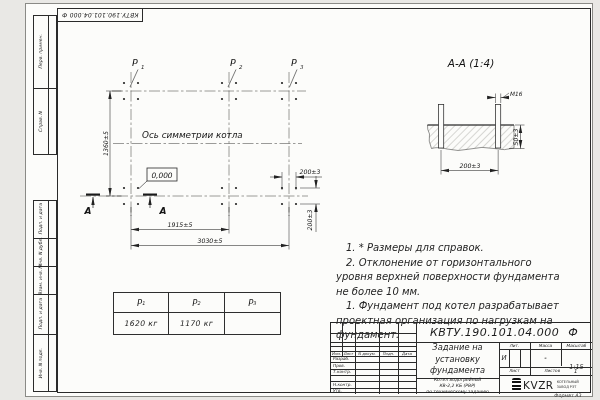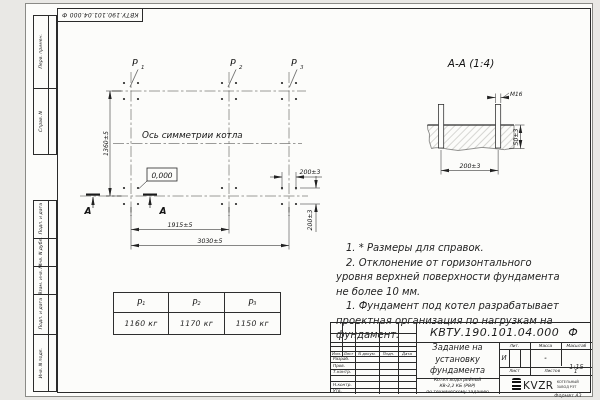--- a/index.html
+++ b/index.html
@@ -237,23 +237,22 @@
         <sub>1</sub>
       </div>
     <div class="c ph">
         <span>P</span>
         <sub>2</sub>
       </div>
     <div class="c ph">
         <span>P</span>
         <sub>3</sub>
       </div>
-    <div class="c pv vrow">1160 кг</div>
+    <div class="c pv vrow">1620 кг</div>
     <div class="c pv vrow">1170 кг</div>
-    <div class="c pv vrow">1150 кг</div>
   </div>
 
   <div class="tb">
 
     <div class="hline" style="left:0;top:9.5px;width:85px;"></div>
     <div class="hline" style="left:0;top:18.7px;width:261px;"></div>
     <div class="hline" style="left:0;top:23.3px;width:85px;"></div>
     <div class="hline" style="left:0;top:27.7px;width:85px;"></div>
     <div class="hline" style="left:0;top:32.7px;width:85px;"></div>
     <div class="hline" style="left:0;top:39.1px;width:85px;"></div>

